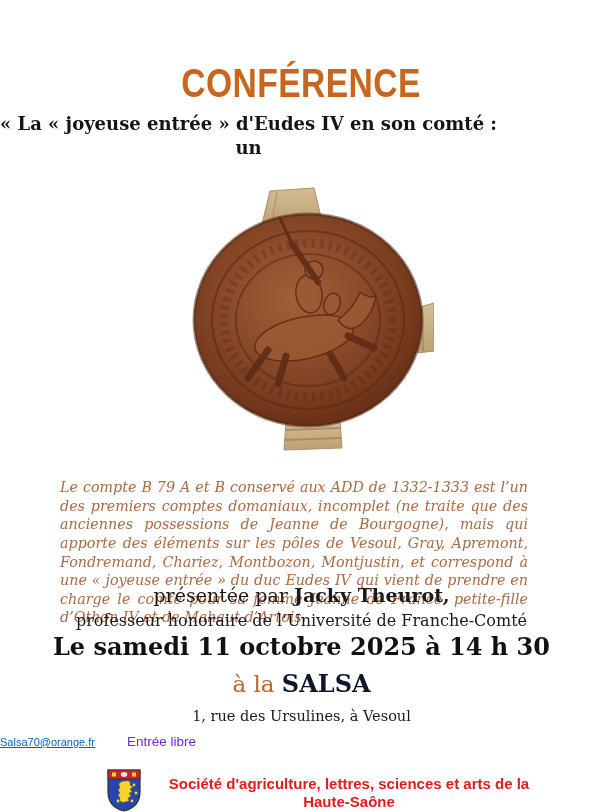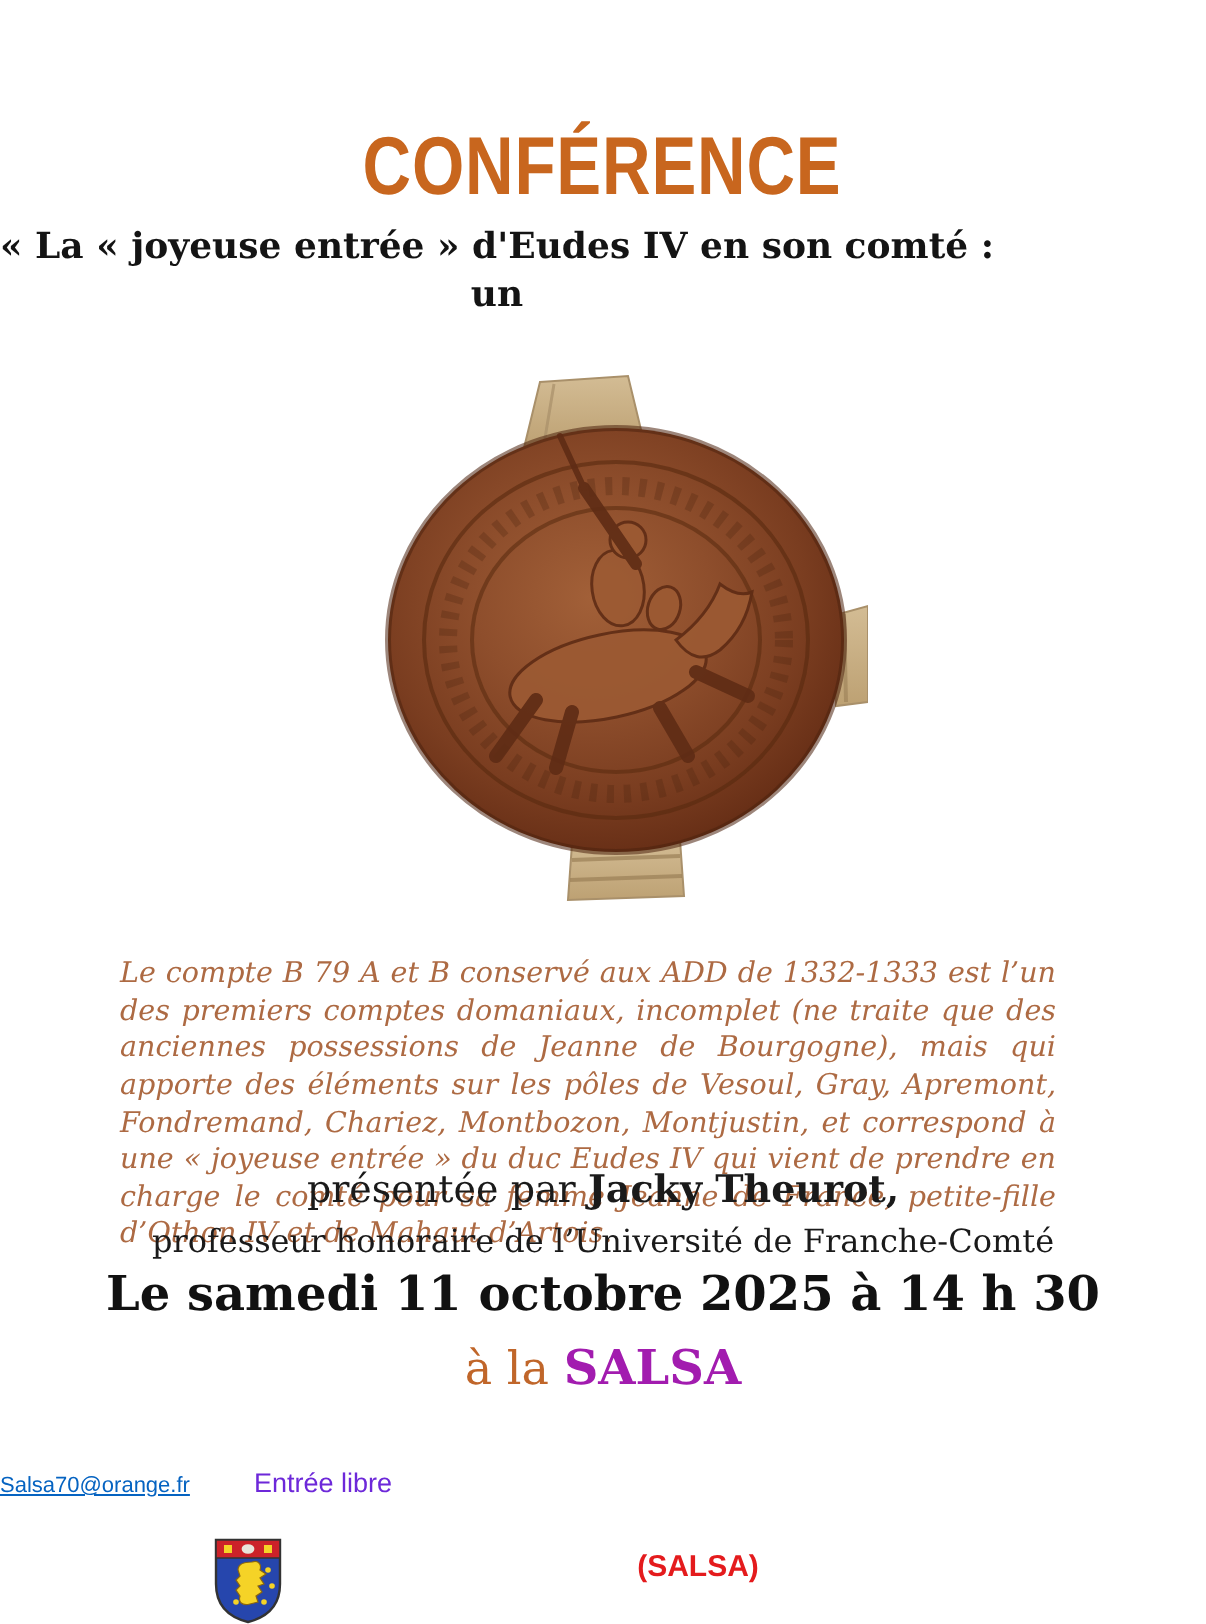--- a/index.html
+++ b/index.html
@@ -22,21 +22,21 @@
   .abstract{position:absolute;top:464px;left:60px;width:468px;
             font-style:italic;font-size:14.3px;line-height:18.6px;color:#ad6a43;
             text-align:justify;}
 
   .line{position:absolute;left:0;width:603px;text-align:center;}
   .presenter{top:584px;font-size:19px;}
   .presenter b{font-weight:bold;}
   .prof{top:611px;font-size:16px;}
   .date{top:632px;font-size:24px;font-weight:bold;color:#111;}
   .venue{top:669px;font-size:23px;color:#c0662a;}
-  .venue b{font-size:24px;color:#a21caf;}
+  .venue b{font-size:24px;color:#0f172a;}
   .address{top:708px;font-size:14.5px;}
 
   
   .links{position:absolute;top:734px;left:0;width:603px;display:flex;
          justify-content:flex-start;align-items:baseline;
          font-family:"Liberation Sans", sans-serif;}
   .links a{color:#0563c1;text-decoration:underline;cursor:pointer;}
   .email{font-size:11px;margin-right:6px;}
   .website{font-size:13px;}
   .entry{font-size:13.5px;color:#6d28d9;margin-left:26px;}
@@ -126,20 +126,21 @@
   <div class="line presenter">
     <span>présentée par </span><b>Jacky Theurot,</b>
   </div>
 
   <div class="line date">Le samedi 11 octobre 2025 à 14 h 30</div>
 
   <div class="line venue">
     <span>à la </span><b>SALSA</b>
   </div>
 
+  <div class="line address">1, rue des Ursulines, à Vesoul</div>
 
   <div class="links">
     <a class="email">Salsa70@orange.fr</a>
     <span class="entry">Entrée libre</span>
   </div>
 
   <div class="footer-logo">
     <svg width="36" height="44" viewBox="0 0 36 44">
       <path d="M2,2 H34 V24 C34,36 26,41 18,43 C10,41 2,36 2,24 Z" fill="#2646ad" stroke="#333333" stroke-width="1.2"></path>
       <path d="M2,2 H34 V11 H2 Z" fill="#cc2229" stroke="#333333" stroke-width="0.8"></path>
@@ -149,16 +150,17 @@
       <path d="M7,16 a6.5,6.5 0 1,0 7,11 a5,5 0 1,1 -7,-11" fill="#ffffff"></path>
       <path d="M20,13 c3,-1 5,1 4,4 l3,2 -3,2 2,3 -3,1 2,3 -3,2 1,3 -4,1 c-4,1 -6,-1 -5,-4 l-2,-3 2,-2 -2,-3 2,-2 -1,-3 c0,-3 3,-4 7,-4 z" fill="#f5d327" stroke="#8a660f" stroke-width="0.6"></path>
       <circle cx="28" cy="17" r="1.4" fill="#f5d327"></circle>
       <circle cx="30" cy="25" r="1.4" fill="#f5d327"></circle>
       <circle cx="26" cy="33" r="1.4" fill="#f5d327"></circle>
       <circle cx="12" cy="33" r="1.4" fill="#f5d327"></circle>
     </svg>
   </div>
 
   <div class="footer-text">
+    <div>Société d'agriculture, lettres, sciences et arts de la Haute-Saône</div>
     <div>(SALSA)</div>
   </div>
 
 </div>
 
 </body></html>

